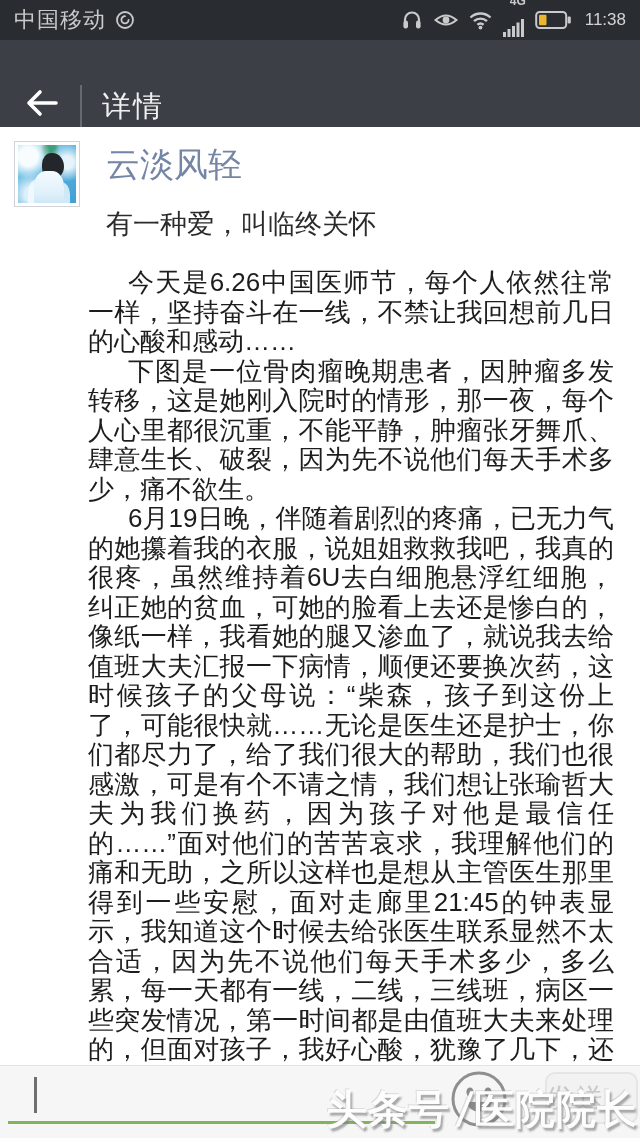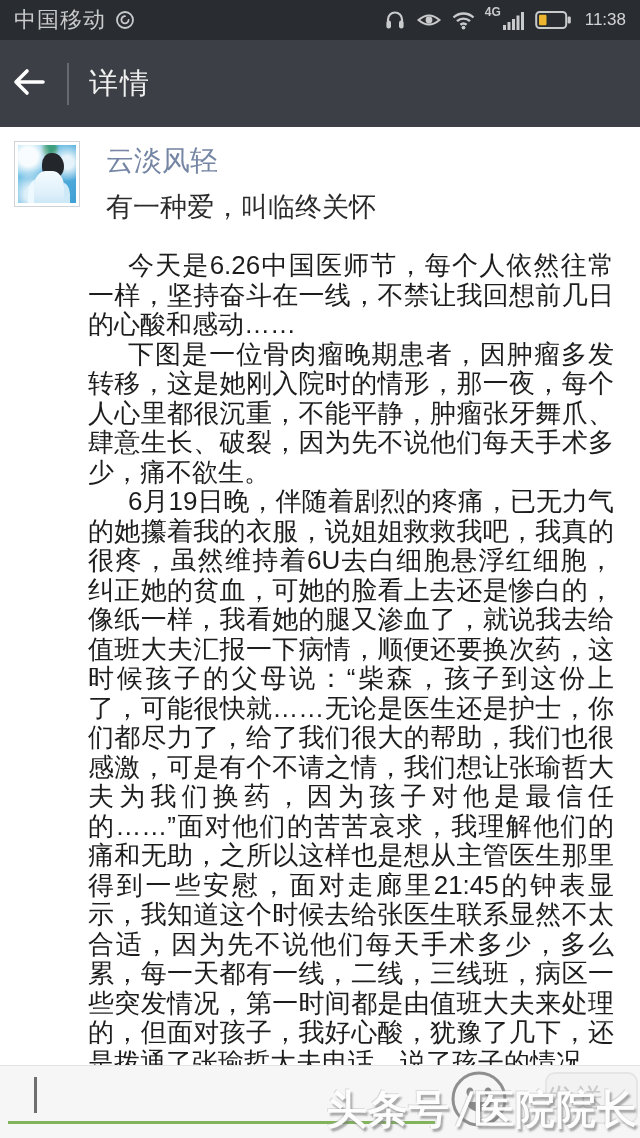--- a/index.html
+++ b/index.html
@@ -8,26 +8,26 @@
   .page{position:absolute;inset:0;width:640px;height:1138px;overflow:hidden;background:#fff;}
 
   
   .status-bar{position:absolute;top:0;left:0;width:640px;height:40px;background:#292c30;
       display:flex;align-items:center;justify-content:space-between;padding:0 14px;box-sizing:border-box;
       color:#c9cacc;gap:13px;}
   .sb-left,.sb-right{display:flex;align-items:center;gap:9px;}
   .carrier{font-size:22px;letter-spacing:1px;}
   .sb-time{font-size:17px;margin-left:4px;color:#d2d3d5;}
   .sb-icon{display:inline-flex;align-items:flex-end;}
-  .net-wrap{display:flex;align-items:center;gap:1px;}
+  .net-wrap{display:flex;align-items:flex-end;gap:1px;flex-direction:column;}
   .net-4g{font-size:12px;line-height:12px;transform:translateY(-8px);font-weight:bold;color:#c9cacc;}
 
   
   .nav-bar{position:absolute;top:40px;left:0;width:640px;height:87px;background:#3c4046;
-      display:flex;align-items:center;padding-left:7px;box-sizing:border-box;}
+      display:flex;align-items:flex-end;padding-left:20px;box-sizing:border-box;}
   .back-btn{width:44px;height:44px;display:flex;align-items:center;justify-content:center;cursor:pointer;}
   .nav-divider{width:2px;height:42px;background:rgba(255,255,255,.22);margin:0 20px 0 16px;}
   .nav-title{color:#f0f0f0;font-size:29px;letter-spacing:2px;}
 
   
   .article{position:absolute;top:127px;left:0;width:640px;height:938px;overflow:hidden;background:#fff;}
   .author-row{display:flex;margin:14px 0 0 14px;}
   .avatar{width:66px;height:66px;border:1px solid #cfd3d8;background:#fff;padding:3px;box-sizing:border-box;flex:0 0 auto;cursor:pointer;}
   .avatar-img{width:100%;height:100%;position:relative;overflow:hidden;
       background:
@@ -35,22 +35,22 @@
         radial-gradient(circle at 85% 30%, rgba(255,255,255,.85) 0 10%, rgba(255,255,255,0) 30%),
         radial-gradient(circle at 25% 85%, rgba(255,255,255,.8) 0 12%, rgba(255,255,255,0) 34%),
         radial-gradient(circle at 55% 8%, #3f9e7e 0 9%, rgba(0,0,0,0) 16%),
         linear-gradient(135deg,#8ed2ee 0%,#5cb4e0 45%,#3f9fd4 100%);}
   .avatar-img::before{content:"";position:absolute;left:24px;top:8px;width:22px;height:26px;border-radius:50% 60% 55% 50%;
       background:#23262b;}
   .avatar-img::after{content:"";position:absolute;left:16px;top:26px;width:30px;height:38px;
       border-radius:40% 40% 10% 10%;background:linear-gradient(180deg,#f4fbff 0%,#dff0fa 60%,#bfe2f4 100%);
       box-shadow:-8px 6px 0 -2px rgba(240,250,255,.85), 9px 8px 0 -3px rgba(240,250,255,.8);}
   .author-col{margin-left:26px;padding-top:1px;}
-  .author-name{font-size:28px;color:#7585a4;cursor:pointer;}
-  .article-title{font-size:27px;color:#2b2b2b;margin-top:9px;}
+  .author-name{font-size:34px;color:#7585a4;cursor:pointer;}
+  .article-title{font-size:27px;color:#2b2b2b;margin-top:18px;}
   .body-text{margin-top:26px;padding:0 26px 0 88px;font-size:26px;line-height:29.5px;color:#1d1d1d;
       text-align:justify;}
   .body-text p{margin:0;text-indent:40px;}
 
   
   .composer{position:absolute;left:0;top:1065px;width:640px;height:73px;background:#f6f6f7;
       border-top:1px solid #e3e3e3;box-sizing:border-box;}
   .input-area{position:absolute;left:8px;top:6px;width:427px;height:52px;cursor:text;}
   .caret{position:absolute;left:26px;top:5px;width:3px;height:36px;background:#6f6f6f;}
   .input-underline{position:absolute;left:8px;top:55px;width:427px;height:3px;background:#82b45c;}

